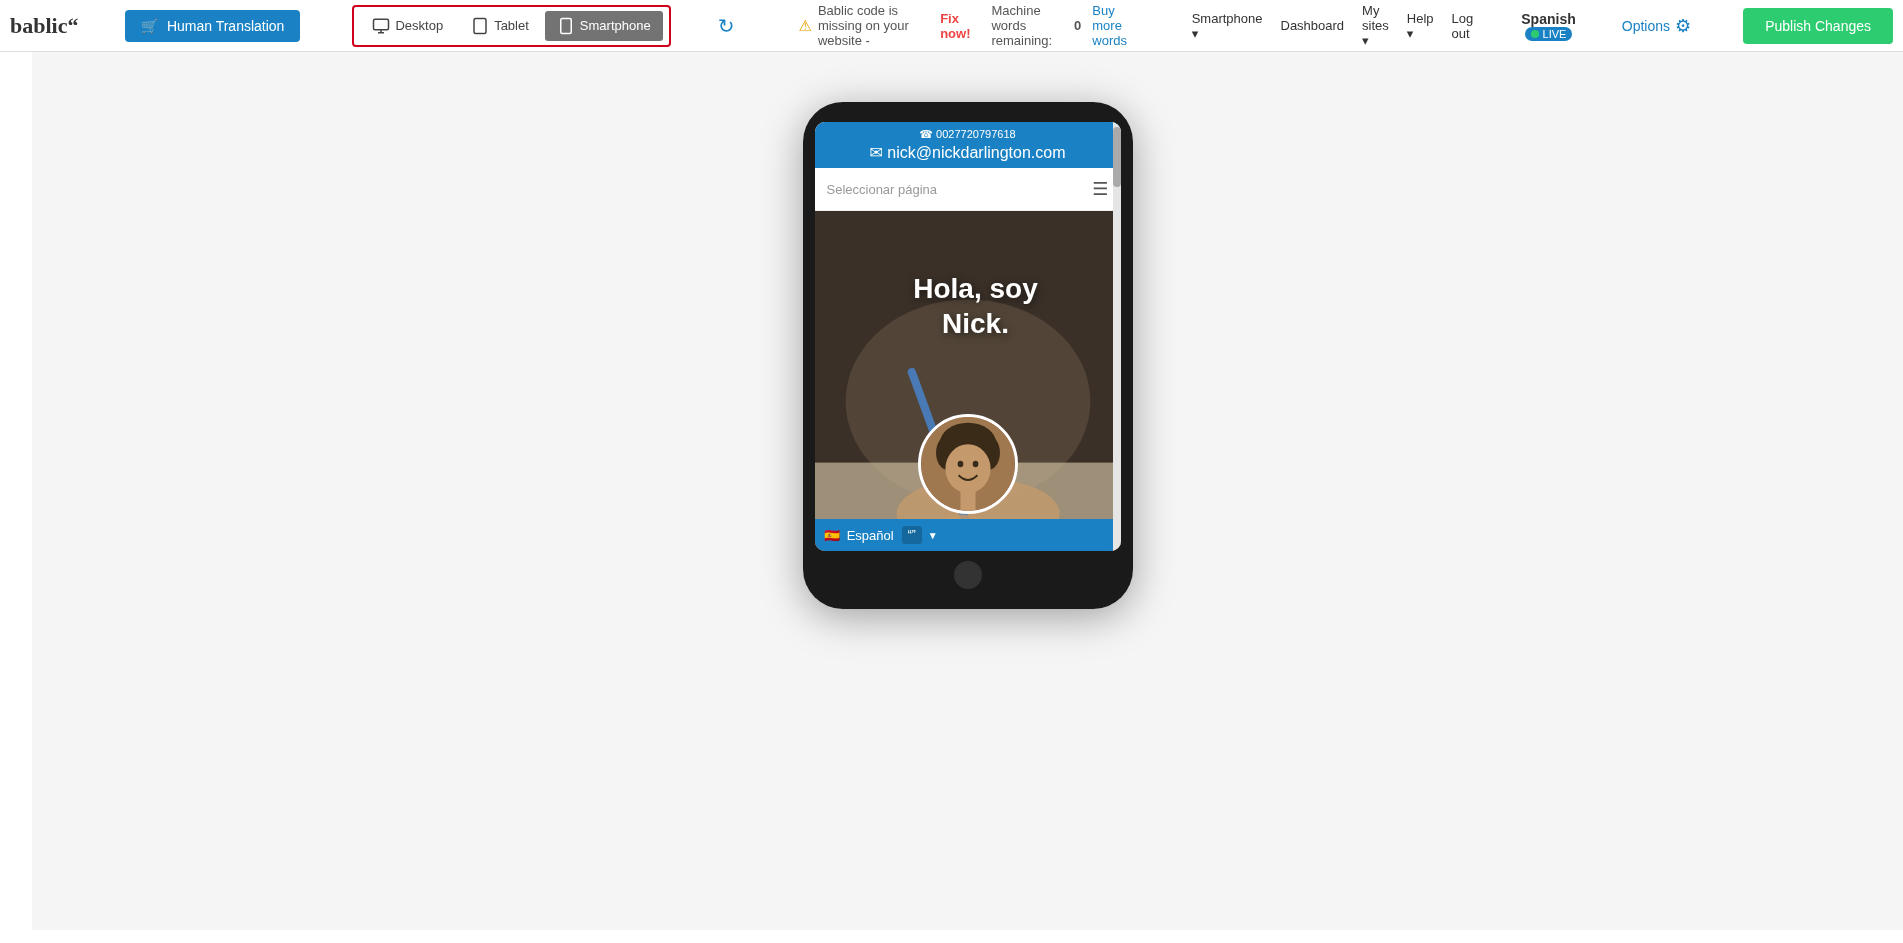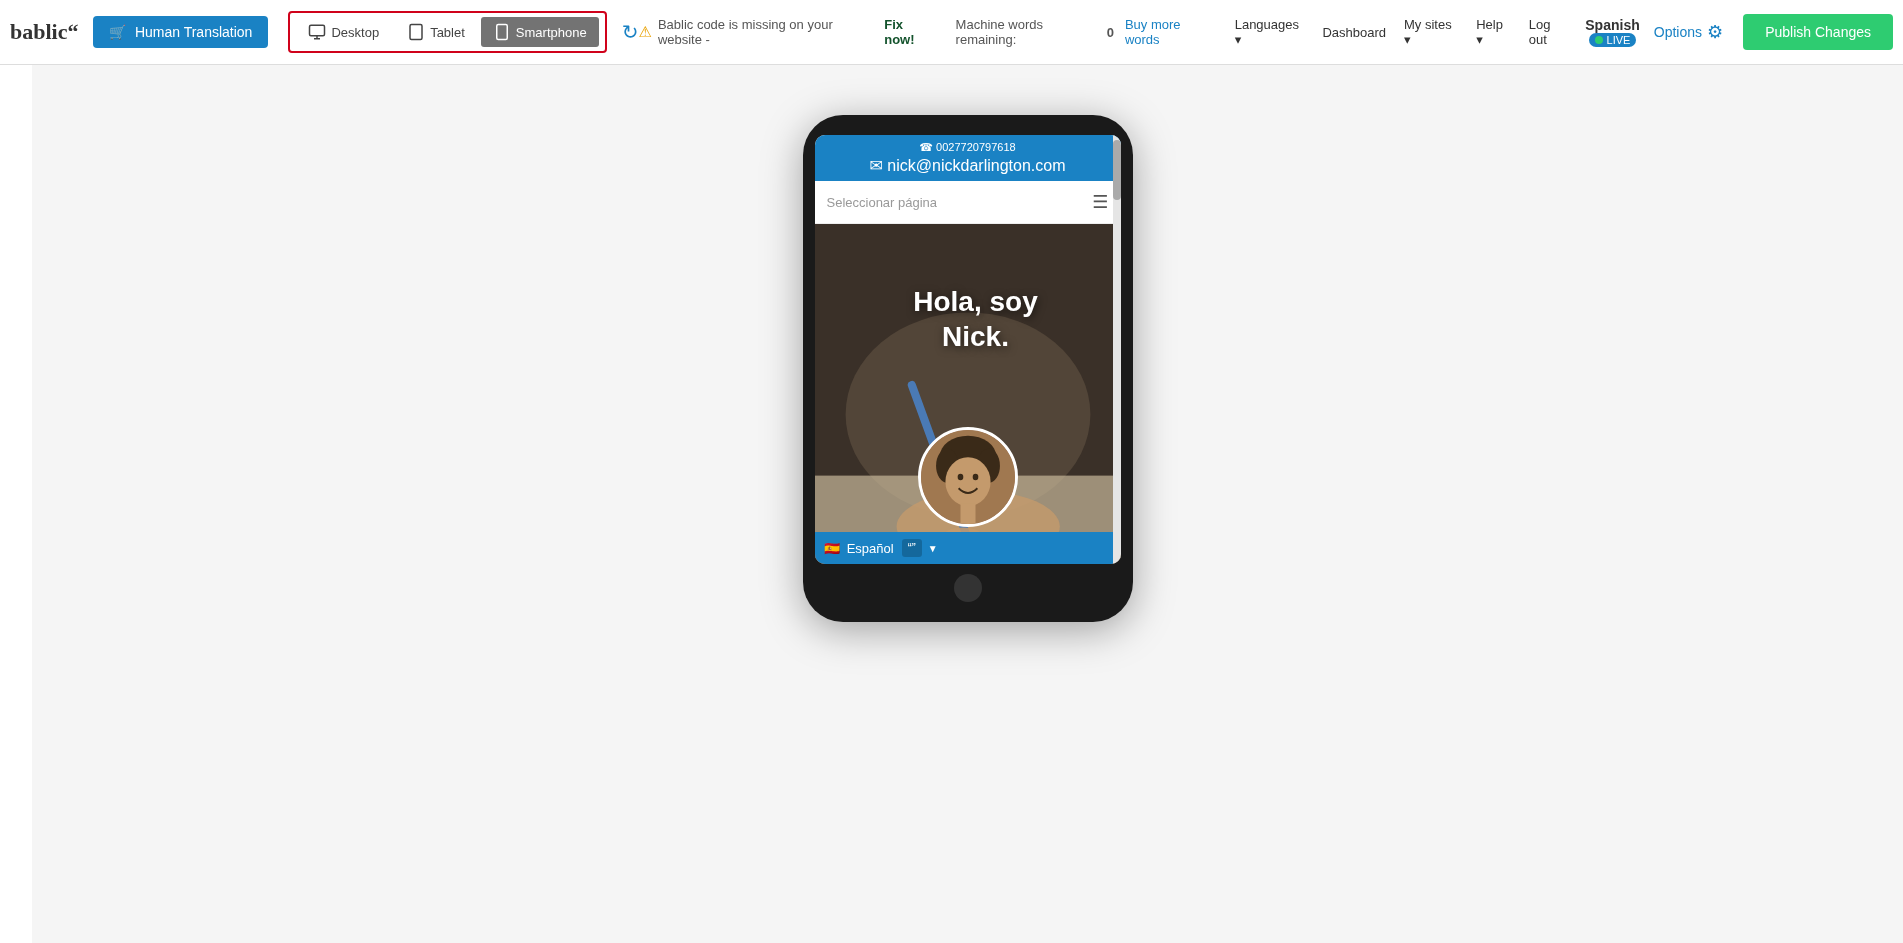--- a/index.html
+++ b/index.html
@@ -2,25 +2,26 @@
 <html><head>
   <meta charset="utf-8">
   <style>
     * { box-sizing: border-box; margin: 0; padding: 0; }
     body { font-family: Arial, sans-serif; background: #fff; font-size: 14px; }
 
     
     .topbar {
       display: flex;
       align-items: center;
-      height: 65px;
+      height: 52px;
       border-bottom: 1px solid #ddd;
       padding: 0 10px;
       background: #fff;
       position: relative;
+      gap: 32px;
     }
     .logo {
       font-size: 22px;
       font-weight: bold;
       color: #1a82c4;
       margin-right: 15px;
       font-family: Georgia, serif;
     }
     .logo span { color: #333; }
 
@@ -360,28 +361,28 @@
 
   <button class="refresh-btn">
     <span>↻</span>
   </button>
 
   <div class="spacer"></div>
 
   <div class="warning-bar">
     <span class="warn-icon">⚠</span>
     <span>Bablic code is missing on your website -</span>
-    <a href="#" style="color:#14532d; font-weight:bold; text-decoration:none;">Fix now!</a>
+    <a href="#" style="color:#ef4444; font-weight:bold; text-decoration:none;">Fix now!</a>
     <span style="margin-left:15px;">Machine words remaining:</span>
     <strong>0</strong>
     <a href="#" class="buy-link" style="color:#1a82c4; text-decoration:none; margin-left:5px;">Buy more words</a>
   </div>
 
   <div class="nav-items">
-    <a class="nav-item">Languages ▾</a>
+    <a class="nav-item">Smartphone ▾</a>
     <a class="nav-item">Dashboard</a>
     <a class="nav-item">My sites ▾</a>
     <a class="nav-item">Help ▾</a>
     <a class="nav-item">Log out</a>
   </div>
 
   <div class="lang-block" style="margin-left:16px;">
     <span class="lang-name">Spanish</span>
     <div class="live-badge">
       <span class="live-dot"></span>

